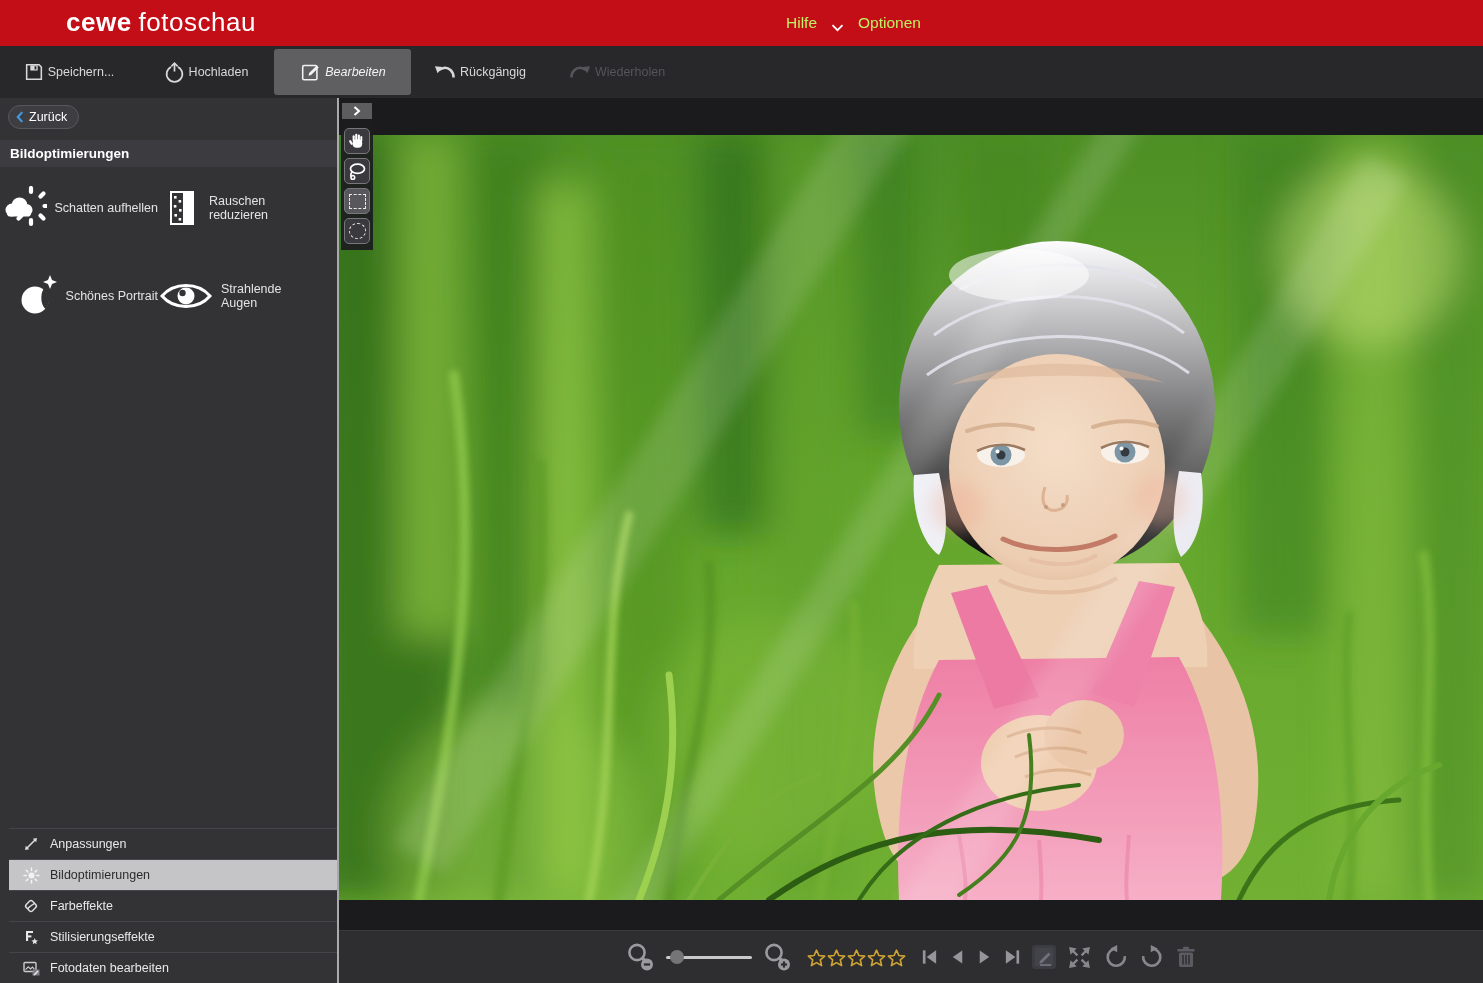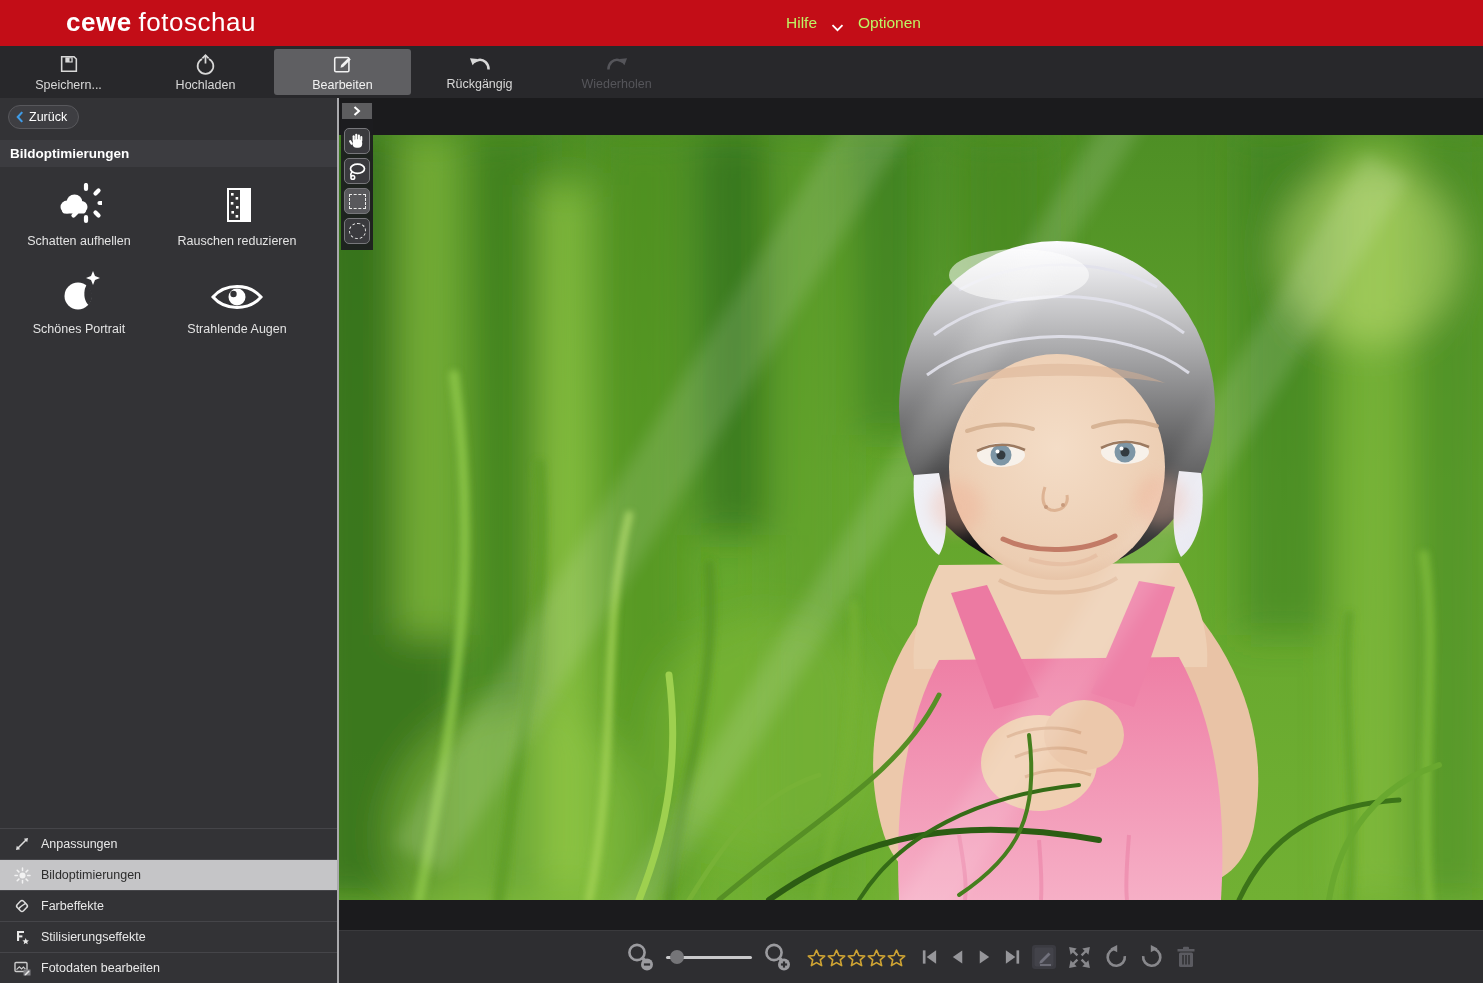--- a/index.html
+++ b/index.html
@@ -14,33 +14,33 @@
   .titlebar{position:absolute;left:0;top:0;width:100%;height:46px;background:#c30d17;}
   .brand{position:absolute;left:18px;top:7px;font-size:26px;color:#fff;letter-spacing:.5px;margin-left:48px;}
   .brand .bold{font-weight:700;}
   .brand .rest{font-weight:400;margin-left:7px;}
   .tb-menu{position:absolute;left:786px;top:0;height:46px;display:flex;align-items:center;color:#bef264;font-size:15.5px;}
   .menu-item{cursor:default;}
   .chev-down{margin:10px 14px 0 14px;}
 
   
   .toolbar{position:absolute;left:0;top:46px;width:100%;height:52px;background:#28282b;display:flex;border-bottom:1px solid #151517;}
-  .tb-btn{width:137px;height:46px;margin-top:3px;display:flex;flex-direction:column;align-items:center;justify-content:center;gap:3px;color:#d8d8d8;font-size:12.5px;border-radius:3px;}
+  .tb-btn{width:137px;height:46px;margin-top:3px;display:flex;flex-direction:row;align-items:center;justify-content:center;gap:3px;color:#d8d8d8;font-size:12.5px;border-radius:3px;}
   .tb-btn svg{display:block;}
-  .tb-btn.selected{background:#5f5f62;color:#f2f2f2;}
+  .tb-btn.selected{background:#5f5f62;color:#f2f2f2;font-style:italic;}
   .tb-btn.disabled{color:#55555a;}
 
   
   .sidebar{position:absolute;left:0;top:98px;width:337px;bottom:0;background:#333336;border-right:2px solid #aaaaad;}
   .back-btn{position:absolute;left:8px;top:7px;height:24px;padding:0 11px 0 7px;background:#3e3e42;border:1px solid #58585c;border-radius:12px;color:#fff;font-size:12.5px;display:flex;align-items:center;gap:5px;box-sizing:border-box;}
   .section-header{position:absolute;left:0;top:42px;right:0;height:27px;background:#3c3c40;color:#ffffff;font-weight:700;font-size:13.5px;display:flex;align-items:center;padding-left:10px;}
   .tool-grid{position:absolute;left:0;top:69px;width:337px;display:grid;grid-template-columns:158px 158px;}
-  .tool{height:81px;display:flex;flex-direction:column;align-items:center;justify-content:flex-end;padding-bottom:7px;gap:7px;color:#e3e3e3;font-size:12.5px;cursor:default;}
+  .tool{height:81px;display:flex;flex-direction:row;align-items:center;justify-content:flex-end;padding-bottom:7px;gap:7px;color:#e3e3e3;font-size:12.5px;cursor:default;}
   .tool .t-ic{display:flex;align-items:flex-end;justify-content:center;}
-  .accordion{position:absolute;left:0;right:0;bottom:0;}
+  .accordion{position:absolute;left:0;right:0;bottom:0;padding-left:9px;}
   .acc-row{height:30px;border-top:1px solid #454549;display:flex;align-items:center;gap:10px;padding-left:13px;color:#e8e8e8;font-size:12.5px;}
   .acc-row.selected{background:#c5c5c7;color:#2c2c2c;}
   .acc-ic{width:18px;height:17px;display:flex;align-items:center;justify-content:center;}
 
   
   .viewer{position:absolute;left:339px;top:98px;right:0;bottom:0;background:#1b1b1d;}
   .photo{position:absolute;left:0;top:37px;width:1144px;height:765px;display:block;}
 
   
   .palette{position:absolute;left:2px;top:5px;width:32px;background:rgba(28,28,31,.92);display:flex;flex-direction:column;align-items:center;padding-bottom:6px;}

